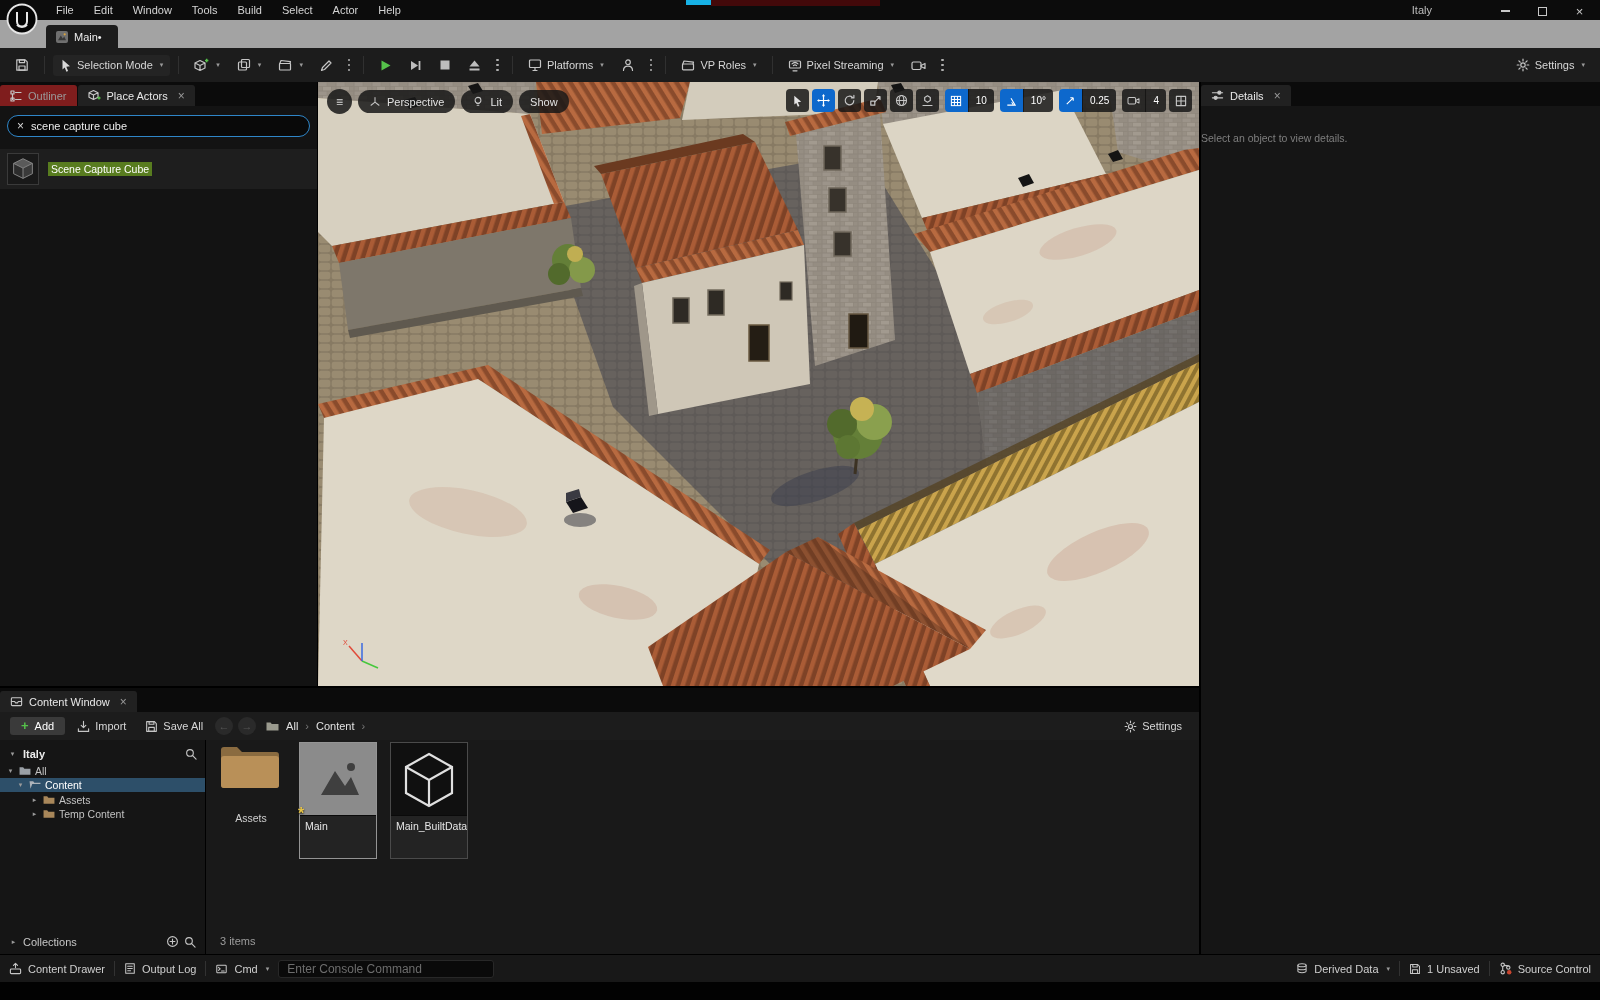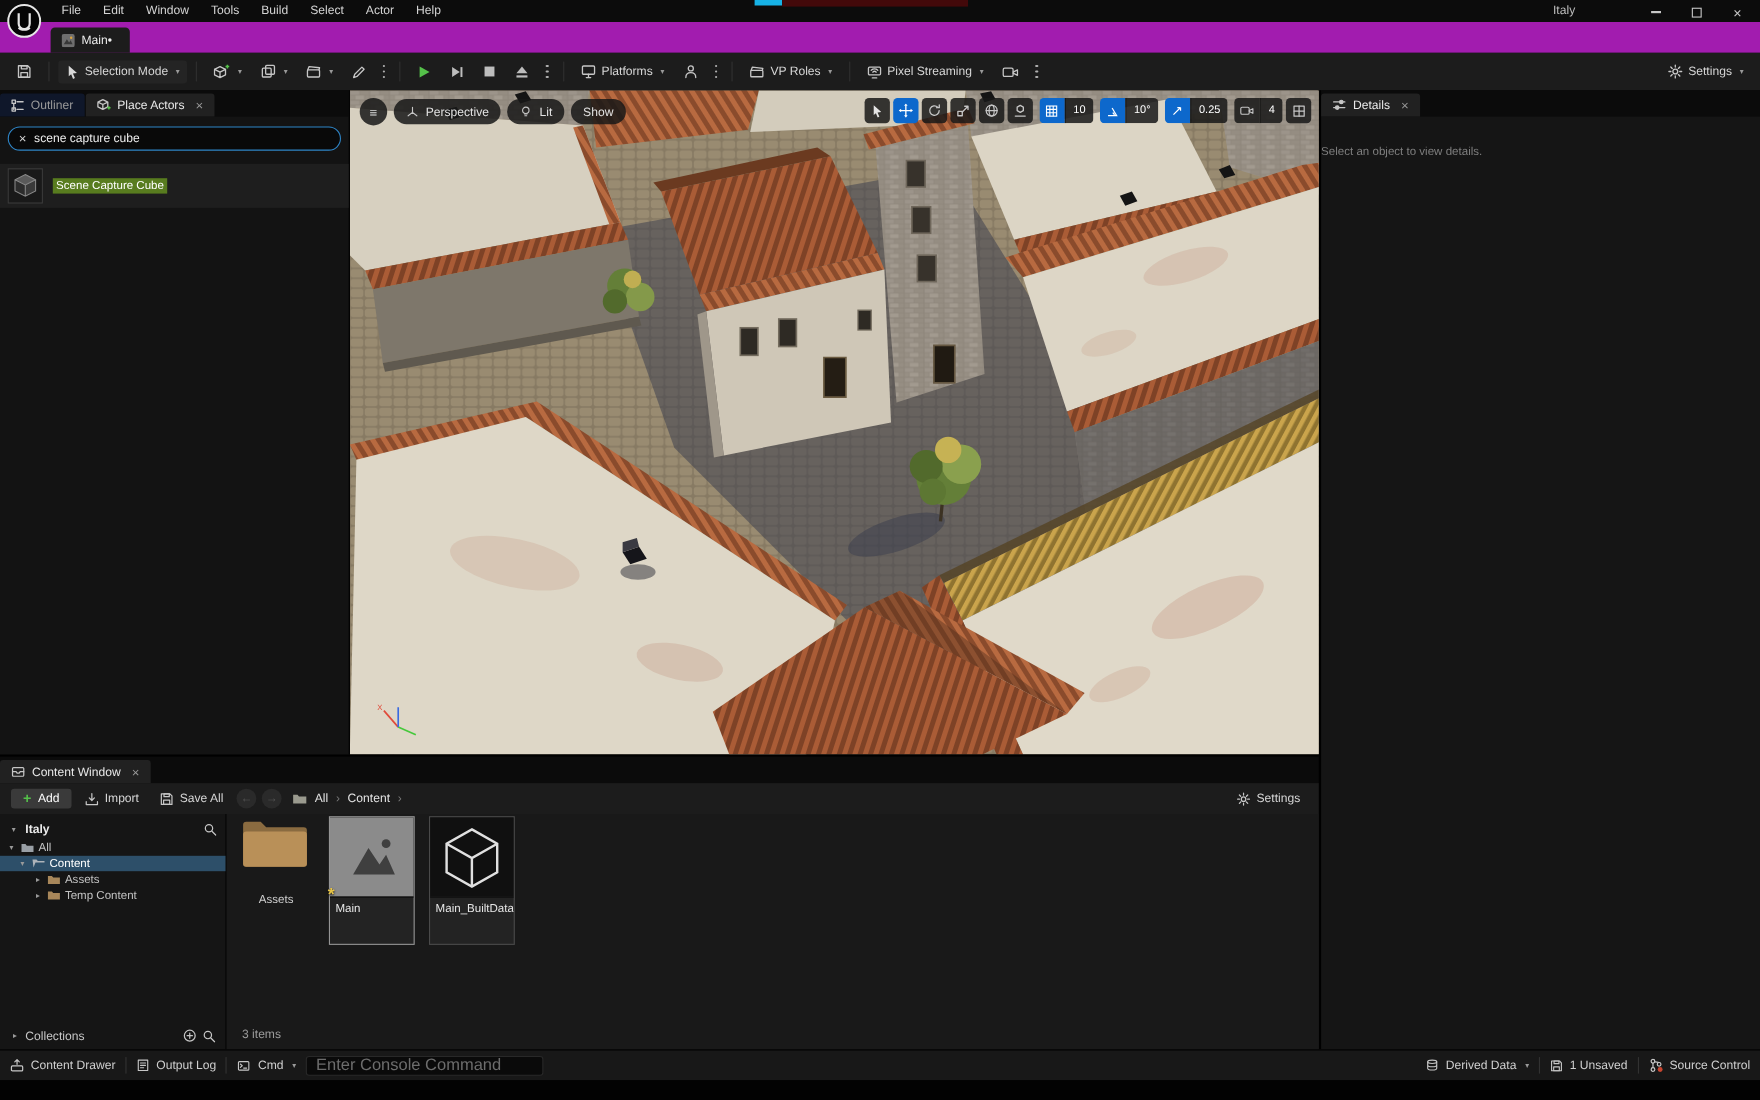--- a/index.html
+++ b/index.html
@@ -17,34 +17,34 @@
 .menubar{display:flex;margin-left:46px}
 .menu-item{padding:3px 10px;color:#d4d4d4}
 .artifact-cyan{position:absolute;left:686px;top:0;width:25px;height:5px;background:#17b2e6}
 .artifact-red{position:absolute;left:711px;top:0;width:169px;height:6px;background:#43090a}
 .project-label{position:absolute;right:168px;top:4px;color:#bdbdbd}
 .win-controls{position:absolute;right:2px;top:0;display:flex}
 .win-btn{width:37px;height:22px;display:flex;align-items:center;justify-content:center;color:#c8c8c8;font-size:13px}
 .glyph-min{width:9px;height:2px;background:#c8c8c8}
 .glyph-max{width:9px;height:9px;border:1.5px solid #c8c8c8}
 
-.tabrow{position:absolute;top:20px;left:0;right:0;height:28px;background:#a21caf}
+.tabrow{position:absolute;top:20px;left:0;right:0;height:28px;background:#a3a3a3}
 .asset-tab{position:absolute;left:46px;top:5px;height:23px;background:#1c1c1c;border-radius:4px 4px 0 0;display:flex;align-items:center;gap:6px;padding:0 16px 0 10px;color:#ececec}
 
 .toolbar{position:absolute;top:48px;left:0;right:0;height:34px;background:#1c1c1c;display:flex;align-items:center;padding:0 8px;gap:3px}
 .tbtn{display:flex;align-items:center;gap:5px;padding:4px 7px;border-radius:3px;color:#d6d6d6}
 .tbtn.pill{background:#242424}
 .divider{width:1px;height:18px;background:#303030;margin:0 5px}
 .spacer{flex:1}
 
 .workspace{position:absolute;top:82px;left:0;right:0;height:872px;display:flex}
 .left-col{width:1199px;display:flex;flex-direction:column}
 .upper{height:604px;display:flex}
 .ptab-strip{height:24px;background:#0b0b0b;display:flex;align-items:flex-end;flex:none}
-.ptab{height:21px;display:flex;align-items:center;gap:6px;padding:0 10px;background:#0f172a;color:#9a9a9a;border-radius:3px 3px 0 0;margin-right:1px}
+.ptab{height:21px;display:flex;align-items:center;gap:6px;padding:0 10px;background:#7f1d1d;color:#9a9a9a;border-radius:3px 3px 0 0;margin-right:1px}
 .ptab.active{background:#212121;color:#e8e8e8}
 .tab-close{color:#9a9a9a;font-size:12px;margin-left:4px}
 
 .place-panel{width:318px;background:#131313;border-right:1px solid #000;display:flex;flex-direction:column}
 .search-box{margin:9px 7px 4px;height:22px;border:1px solid #2f86c8;border-radius:11px;background:#090909;display:flex;align-items:center;gap:7px;padding:0 9px}
 .clear-x{color:#d8d8d8;font-size:12px}
 .search-box input{flex:1;background:transparent;border:0;outline:0;color:#ececec;font:inherit}
 .pa-result{margin-top:8px;height:40px;background:#1e1e1e;display:flex;align-items:center;gap:9px;padding:0 7px}
 .pa-thumb{width:32px;height:32px;background:#222;border:1px solid #3a3a3a}
 .pa-label{background:#587c1f;color:#fff;padding:1px 3px;font-size:10.5px}
@@ -92,21 +92,21 @@
 .asset-tile{width:78px;position:relative;border:1px solid #4a4a4a;background:#232323}
 .asset-tile.sel{border-color:#949494}
 .thumb{width:100%;height:72px;display:block}
 .name-box{height:43px;border-top:1px solid #0a0a0a;padding:4px 5px;font-size:10.5px;color:#e6e6e6;overflow:hidden}
 .tile-star{position:absolute;left:-2px;top:62px;color:#e8c547;font-size:16px;font-weight:bold;text-shadow:0 1px 2px #000}
 .items-count{position:absolute;left:14px;bottom:7px;color:#9c9c9c}
 
 .statusbar{position:absolute;top:954px;left:0;right:0;height:28px;background:#181818;border-top:1px solid #000;display:flex;align-items:center;gap:9px;padding:0 9px}
 .sb-item{display:flex;align-items:center;gap:6px;color:#cfcfcf}
 .sb-div{width:1px;height:15px;background:#323232}
-.console-input{height:18px;width:216px;background:#0a0a0a;border:1px solid #282828;border-radius:3px;color:#d0d0d0;padding:0 8px;font:inherit;font-size:15px;outline:0}
+.console-input{height:18px;width:216px;background:#0a0a0a;border:1px solid #282828;border-radius:3px;color:#d0d0d0;padding:0 8px;font:inherit;font-size:12px;outline:0}
 .sb-right{margin-left:auto;display:flex;align-items:center;gap:9px}
 .bottom-strip{position:absolute;top:982px;left:0;right:0;height:18px;background:#020202}
 </style>
 </head>
 <body>
 
 <div class="app">
 
   <header class="titlebar">
     <span class="logo ic">

